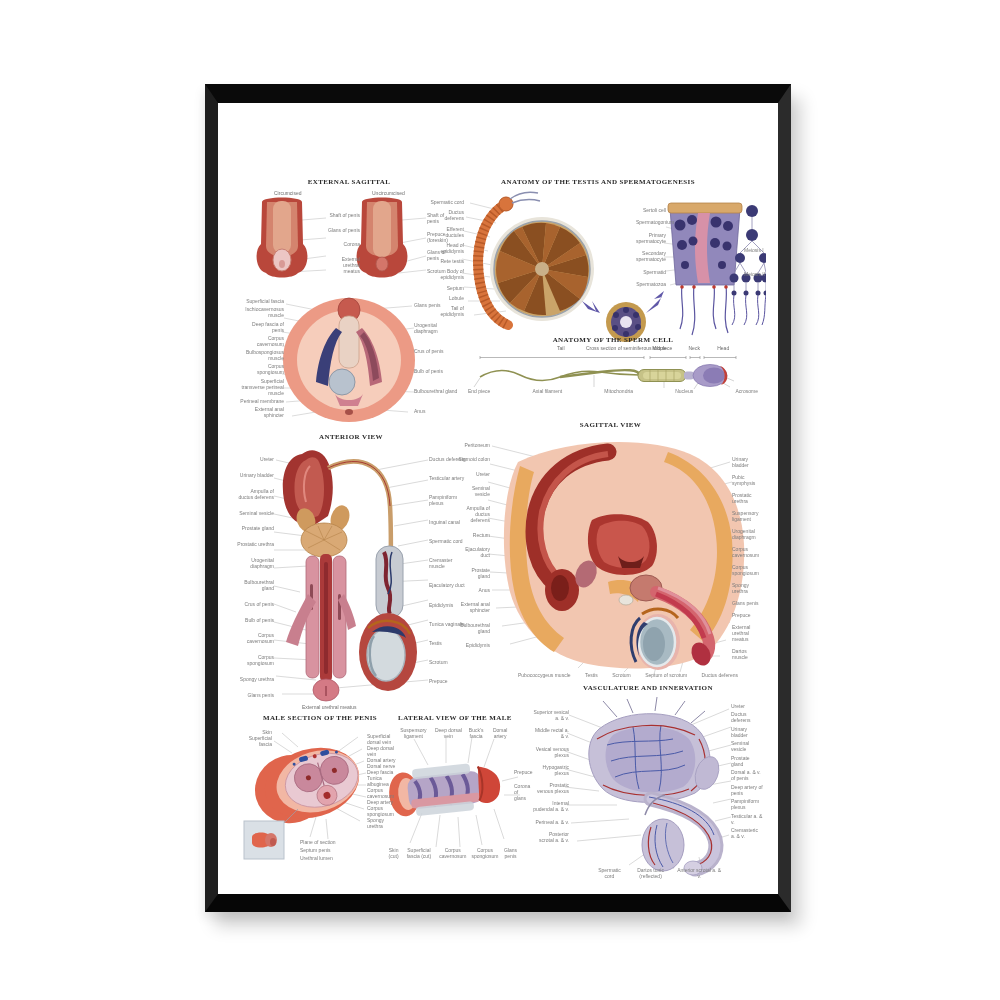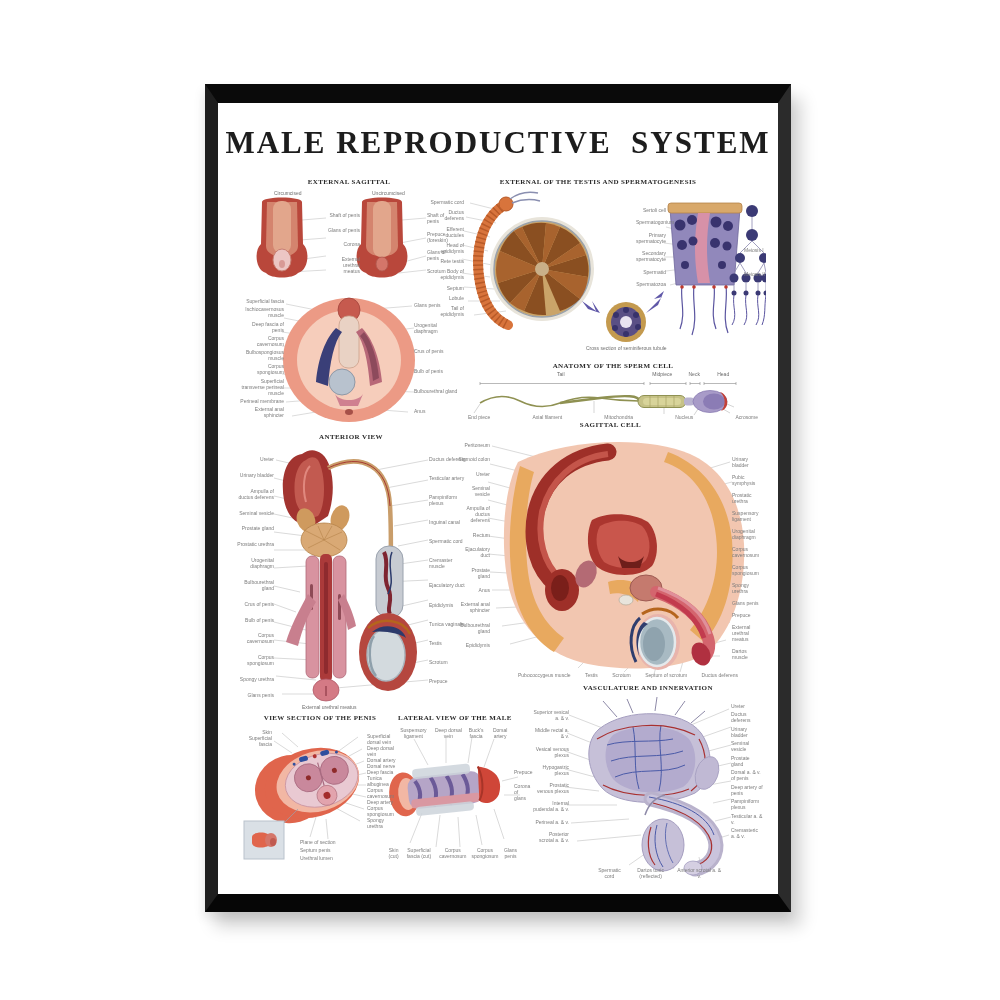--- a/index.html
+++ b/index.html
@@ -27,21 +27,20 @@
   .cap{position:absolute;font-size:5px;color:#6e6e6e;z-index:3;white-space:nowrap;}
   .bk{position:absolute;font-size:5px;color:#6a6a6a;transform:translateX(-50%);z-index:3;white-space:nowrap;}
 </style>
 </head>
 <body>
 
 <div class="canvas">
   <div class="frame">
     <div class="poster">
 
-      <div class="title">MALE REPRODUCTIVE  SYSTEM</div>
 
       <div class="sec" style="left:18px;top:75px;width:226px;height:252px;">
         <div class="h">EXTERNAL SAGITTAL</div>
 
         <div class="fig" style="left:4px;top:10px;width:218px;height:98px;">
           <span class="cap" style="left:34px;top:2px;">Circumcised</span>
           <span class="cap" style="left:132px;top:2px;">Uncircumcised</span>
           <svg viewBox="0 0 218 98">
             <g stroke="#b8b8b8" stroke-width="0.5">
               <line x1="62" y1="32" x2="86" y2="30"></line>
@@ -129,21 +128,21 @@
               <span class="tl">Urogenital diaphragm</span>
               <span class="tl">Crus of penis</span>
               <span class="tl">Bulb of penis</span>
               <span class="tl">Bulbourethral gland</span>
               <span class="tl">Anus</span>
             </div>
         </div>
       </div>
 
       <div class="sec" style="left:212px;top:75px;width:336px;height:175px;">
-        <div class="h">EXTERNAL OF THE TESTIS AND SPERMATOGENESIS</div>
+        <div class="h">ANATOMY OF THE TESTIS AND SPERMATOGENESIS</div>
         <div class="fig" style="left:0px;top:11px;width:336px;height:162px;">
           <svg viewBox="0 0 336 162">
             <g stroke="#b8b8b8" stroke-width="0.5">
               <line x1="40" y1="14" x2="72" y2="22"></line>
                 <line x1="36" y1="28" x2="66" y2="34"></line>
               <line x1="34" y1="42" x2="60" y2="48"></line>
                 <line x1="32" y1="56" x2="58" y2="62"></line>
               <line x1="32" y1="70" x2="62" y2="76"></line>
                 <line x1="32" y1="84" x2="60" y2="88"></line>
               <line x1="34" y1="98" x2="64" y2="100"></line>
@@ -286,21 +285,21 @@
               <span class="tl">Spermatozoa</span>
             </div>
           <div class="col r" style="left:314px;top:58px;width:22px;height:30px;">
               <span class="tl">Meiosis I</span>
               <span class="tl">Meiosis II</span>
             </div>
           <span class="cap" style="left:156px;top:156px;">Cross section of seminiferous tubule</span>
         </div>
       </div>
 
-      <div class="sec" style="left:250px;top:259px;width:290px;height:60px;">
+      <div class="sec" style="left:250px;top:233px;width:290px;height:60px;">
         <div class="h">ANATOMY OF THE SPERM CELL</div>
         <div class="fig" style="left:0px;top:9px;width:290px;height:50px;">
           <span class="bk" style="left:32%;top:0;">Tail</span>
           <span class="bk" style="left:67%;top:0;">Midpiece</span>
           <span class="bk" style="left:78%;top:0;">Neck</span>
           <span class="bk" style="left:88%;top:0;">Head</span>
           <svg viewBox="0 0 290 50">
             <g stroke="#8a8a8a" stroke-width="0.6" fill="none">
               <path d="M12,11 L12,14 M12,12.5 L176,12.5 M176,11 L176,14 M182,12.5 L218,12.5 M182,11 L182,14 M218,11 L218,14 M222,12.5 L232,12.5 M222,11 L222,14 M232,11 L232,14 M236,12.5 L268,12.5 M236,11 L236,14 M268,11 L268,14"></path>
             </g>
@@ -444,21 +443,21 @@
               <span class="tl">Tunica vaginalis</span>
               <span class="tl">Testis</span>
               <span class="tl">Scrotum</span>
               <span class="tl">Prepuce</span>
             </div>
           <span class="cap" style="left:66px;top:260px;">External urethral meatus</span>
         </div>
       </div>
 
       <div class="sec" style="left:240px;top:318px;width:305px;height:262px;">
-        <div class="h">SAGITTAL CELL</div>
+        <div class="h">SAGITTAL VIEW</div>
         <div class="fig" style="left:0px;top:11px;width:305px;height:251px;">
           <svg viewBox="0 0 305 251">
             <g stroke="#b4b4b4" stroke-width="0.5">
               <line x1="34" y1="14" x2="90" y2="28"></line>
                 <line x1="32" y1="32" x2="80" y2="44"></line>
                 <line x1="30" y1="50" x2="74" y2="62"></line>
               <line x1="30" y1="68" x2="76" y2="80"></line>
                 <line x1="30" y1="86" x2="84" y2="96"></line>
                 <line x1="30" y1="104" x2="88" y2="112"></line>
               <line x1="30" y1="122" x2="96" y2="128"></line>
@@ -550,21 +549,21 @@
               <span class="tl">Pubococcygeus muscle</span>
               <span class="tl">Testis</span>
               <span class="tl">Scrotum</span>
               <span class="tl">Septum of scrotum</span>
               <span class="tl">Ductus deferens</span>
             </div>
         </div>
       </div>
 
       <div class="sec" style="left:22px;top:611px;width:160px;height:152px;">
-        <div class="h">VIEW SECTION OF THE PENIS</div>
+        <div class="h">MALE SECTION OF THE PENIS</div>
         <div class="fig" style="left:0px;top:11px;width:160px;height:138px;">
           <svg viewBox="0 0 160 138">
             <g stroke="#b4b4b4" stroke-width="0.5">
               <line x1="42" y1="8" x2="58" y2="22"></line>
                 <line x1="34" y1="16" x2="52" y2="28"></line>
               <line x1="118" y1="12" x2="96" y2="28"></line>
                 <line x1="122" y1="24" x2="100" y2="36"></line>
               <line x1="124" y1="36" x2="104" y2="44"></line>
                 <line x1="126" y1="48" x2="108" y2="52"></line>
               <line x1="126" y1="60" x2="110" y2="60"></line>

